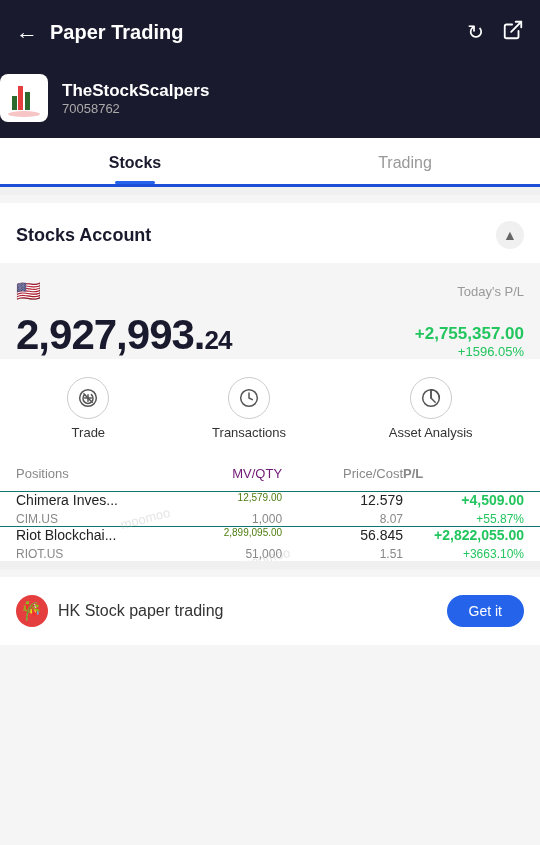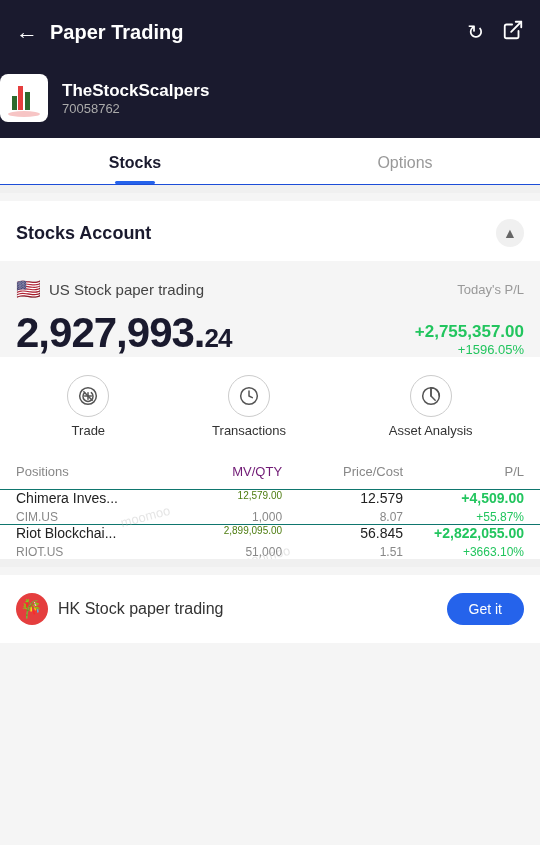--- a/index.html
+++ b/index.html
@@ -77,21 +77,21 @@
     }
     .account-id {
       color: #aaa;
       font-size: 13px;
     }
 
     
     .tabs {
       background: white;
       display: flex;
-      border-bottom: 1px solid #1d4ed8;
+      border-bottom: 3px solid #1d4ed8;
     }
     .tab {
       flex: 1;
       text-align: center;
       padding: 16px 0 12px;
       font-size: 16px;
       cursor: pointer;
       color: #999;
       position: relative;
     }
@@ -219,21 +219,21 @@
     
     .table-header {
       display: flex;
       justify-content: space-between;
       padding: 10px 16px;
       background: white;
     }
     .col-positions { flex: 1.2; font-size: 13px; color: #888; }
     .col-mv { flex: 1; text-align: right; font-size: 13px; color: #701a75; }
     .col-price { flex: 1; text-align: right; font-size: 13px; color: #888; }
-    .col-pl { flex: 1; text-align: right; font-size: 13px; color: #888; }
+    .col-pl { flex: 1; text-align: left; font-size: 13px; color: #888; font-weight: bold; }
 
     .position-row {
       background: white;
       padding: 0 16px;
       border-top: 1px solid #0f766e;
     }
     .position-top {
       display: flex;
       justify-content: space-between;
       margin-bottom: 4px;
@@ -335,34 +335,33 @@
     </svg>
   </div>
   <div class="account-info">
     <div class="account-name">TheStockScalpers</div>
     <div class="account-id">70058762</div>
   </div>
 </div>
 
 <div class="tabs">
   <div class="tab active">Stocks</div>
-  <div class="tab">Options</div>
+  <div class="tab">Trading</div>
 </div>
 
 <div class="divider"></div>
 
 <div class="section-header">
   <span class="section-title">Stocks Account</span>
   <div class="collapse-btn">▲</div>
 </div>
 
 <div class="trading-header">
   <div class="trading-label">
     <span class="flag-emoji">🇺🇸</span>
-    <span>US Stock paper trading</span>
   </div>
   <span class="trading-pl-label">Today's P/L</span>
 </div>
 
 <div class="amount-row">
   <div class="main-amount">
     <span>2,927,993.</span><span class="decimal">24</span>
   </div>
   <div class="pl-values">
     <div class="pl-today">+2,755,357.00</div>

